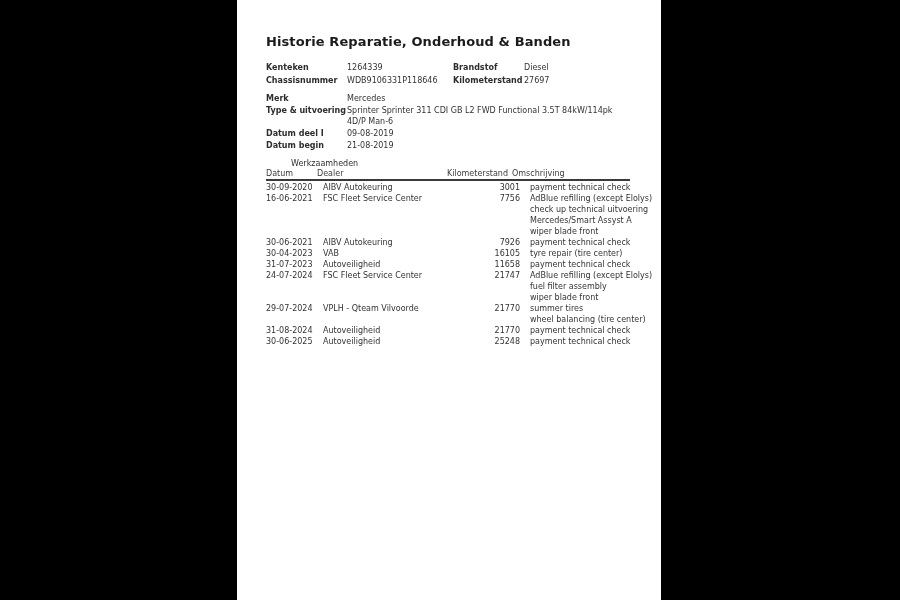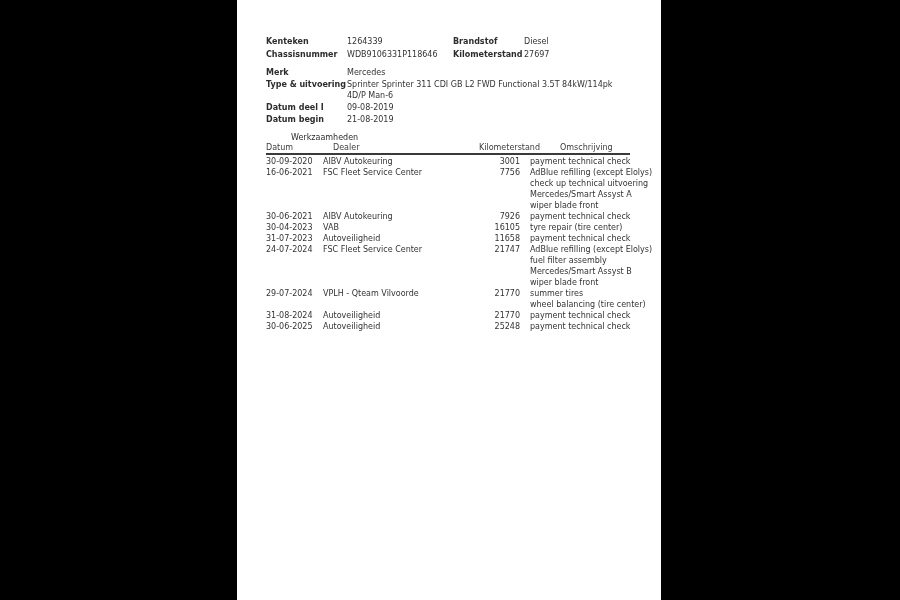--- a/index.html
+++ b/index.html
@@ -8,33 +8,34 @@
   .paper{position:absolute;left:237px;top:0;width:424px;height:600px;background:#fff;
          box-sizing:border-box;padding:35px 26px 0 29px;color:#333;font-size:8px;}
   .doc-title{font-size:13px;font-weight:bold;line-height:14px;letter-spacing:.1px;
              color:#1b1b1b;margin:0 0 12px 0;}
   .label{font-weight:bold;color:#2d2d2d;}
   .info-grid{display:grid;grid-template-columns:81px 106px 71px 1fr;line-height:13px;}
   .spec-grid{display:grid;grid-template-columns:81px 1fr;line-height:11.5px;margin-top:6px;}
   .dates-grid{display:grid;grid-template-columns:81px 1fr;line-height:12.5px;margin-top:0;}
   .work-title{font-weight:normal;line-height:11px;margin-top:5px;color:#2d2d2d;margin-left:25px;}
   .thead,.trow{display:grid;grid-template-columns:51px 129px 62px 1fr;}
-  .thead{line-height:10px;color:#3c3c3c;gap:16px;}
+  .thead{line-height:10px;color:#3c3c3c;}
   .trow{line-height:11px;gap:6px;}
   .c-km{text-align:right;white-space:nowrap;}
   .c-oms{padding-left:4px;}
   .rule{height:2px;background:#3a3a3a;width:364px;margin:0 0 1px 0;}
   .cell{white-space:nowrap;overflow:visible;}
 </style>
 </head>
 <body>
 
 <div class="stage">
   <div class="paper">
 
+    <h1 class="doc-title">Historie Reparatie, Onderhoud &amp; Banden</h1>
 
     <div class="info-grid">
       <span class="cell label">Kenteken</span>
       <span class="cell">1264339</span>
       <span class="cell label">Brandstof</span>
       <span class="cell">Diesel</span>
       <span class="cell label">Chassisnummer</span>
       <span class="cell">WDB9106331P118646</span>
       <span class="cell label">Kilometerstand</span>
       <span class="cell">27697</span>
@@ -128,26 +129,20 @@
         <div class="trow">
           <span class="cell c-datum"></span>
           <span class="cell c-dealer"></span>
           <span class="cell c-km"></span>
           <span class="cell c-oms">fuel filter assembly</span>
         </div>
         <div class="trow">
           <span class="cell c-datum"></span>
           <span class="cell c-dealer"></span>
           <span class="cell c-km"></span>
-          <span class="cell c-oms">Mercedes/Smart Assyst B</span>
-        </div>
-        <div class="trow">
-          <span class="cell c-datum"></span>
-          <span class="cell c-dealer"></span>
-          <span class="cell c-km"></span>
           <span class="cell c-oms">wiper blade front</span>
         </div>
         <div class="trow">
           <span class="cell c-datum">29-07-2024</span>
           <span class="cell c-dealer">VPLH - Qteam Vilvoorde</span>
           <span class="cell c-km">21770</span>
           <span class="cell c-oms">summer tires</span>
         </div>
         <div class="trow">
           <span class="cell c-datum"></span>

